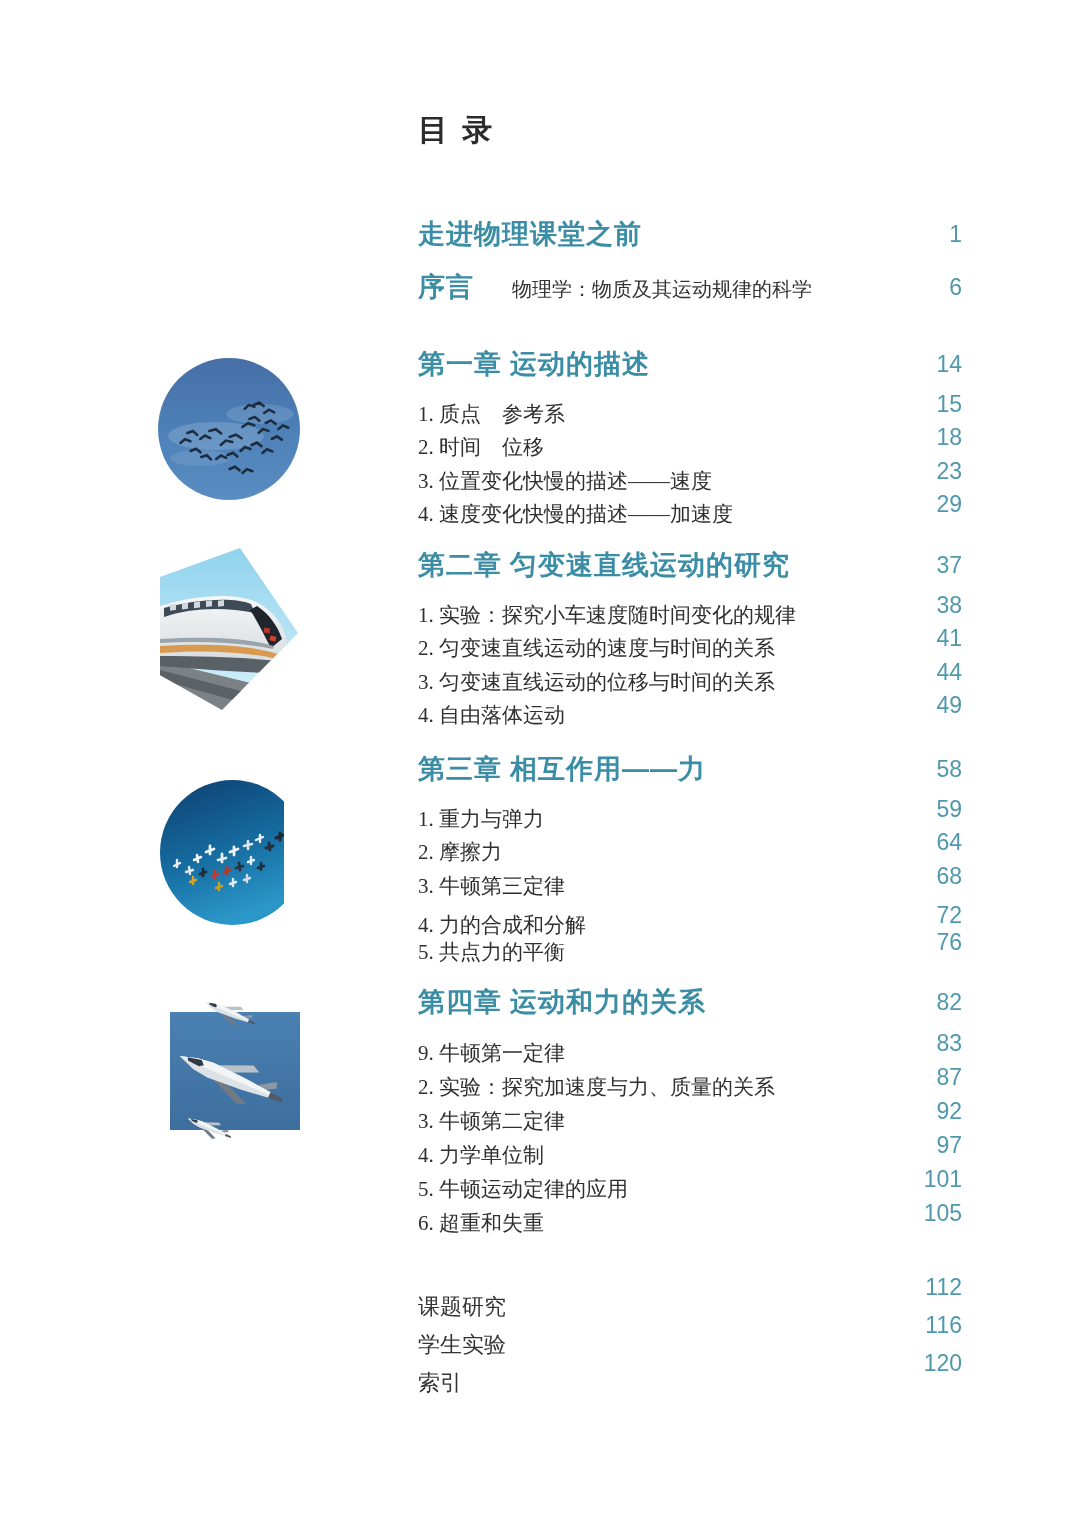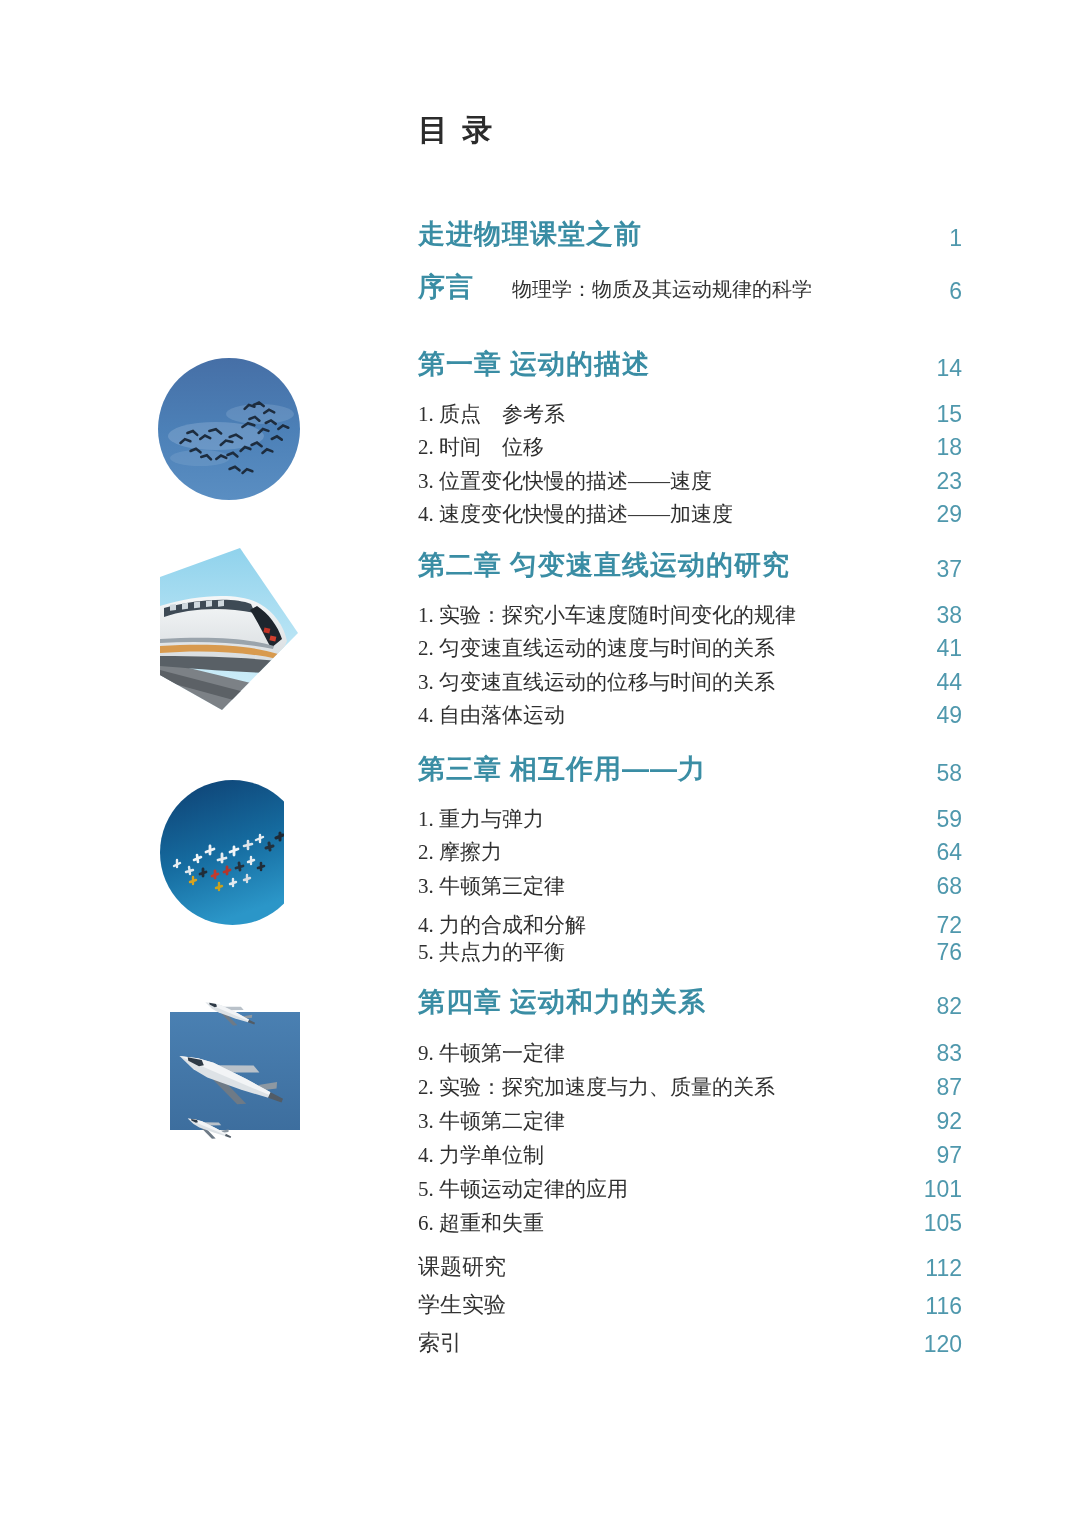--- a/index.html
+++ b/index.html
@@ -1,27 +1,27 @@
 <!DOCTYPE html>
 <html><head>
 <meta charset="utf-8">
 <style>
   html,body{margin:0;padding:0;background:#ffffff;}
   .page{position:relative;width:1080px;height:1515px;background:#ffffff;margin:0 auto;overflow:hidden;
         font-family:"Liberation Sans",sans-serif;}
-  .row{position:absolute;left:418px;width:544px;display:flex;justify-content:space-between;align-items:flex-end;}
+  .row{position:absolute;left:418px;width:544px;display:flex;justify-content:space-between;align-items:center;}
   .page-title{position:absolute;left:418px;top:110px;font-size:30px;font-weight:bold;color:#2b2b2b;
               letter-spacing:3px;font-family:"Liberation Sans",sans-serif;}
   .hlabel,.htitle{font-size:27px;font-weight:bold;color:#3a8da4;letter-spacing:1px;}
   .htitle{margin-left:8px;}
   .hnum{font-size:24px;color:#4f98ad;}
   .slabel{font-size:21px;color:#2f2f2f;font-family:"Liberation Serif",serif;margin-top:20px;}
   .num{font-size:23px;color:#4f98ad;font-family:"Liberation Sans",sans-serif;font-weight:normal;}
   .pdesc{font-size:20px;color:#333333;font-family:"Liberation Serif",serif;margin-left:26px;}
-  .blabel{font-size:22px;color:#333333;font-family:"Liberation Sans",sans-serif;}
+  .blabel{font-size:22px;color:#333333;font-family:"Liberation Sans",sans-serif;margin-top:40px;}
   .img-wrap{position:absolute;}
   .clip-right{overflow:hidden;}
   svg{display:block;}
 </style>
 </head>
 <body>
 
 <div class="page">
 
   <div class="page-title">目 录</div>

